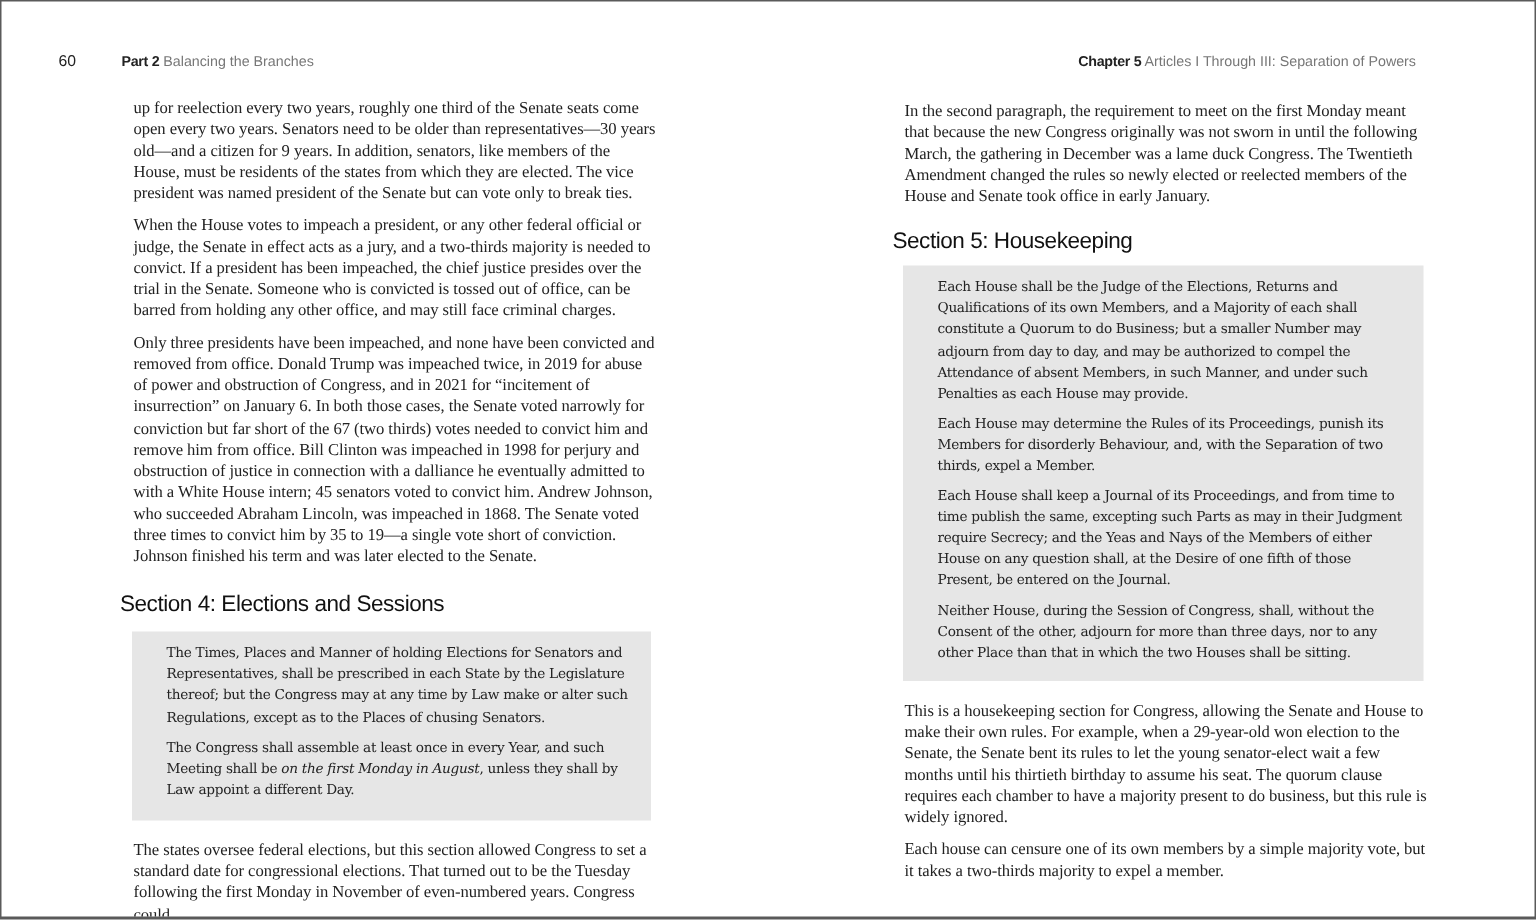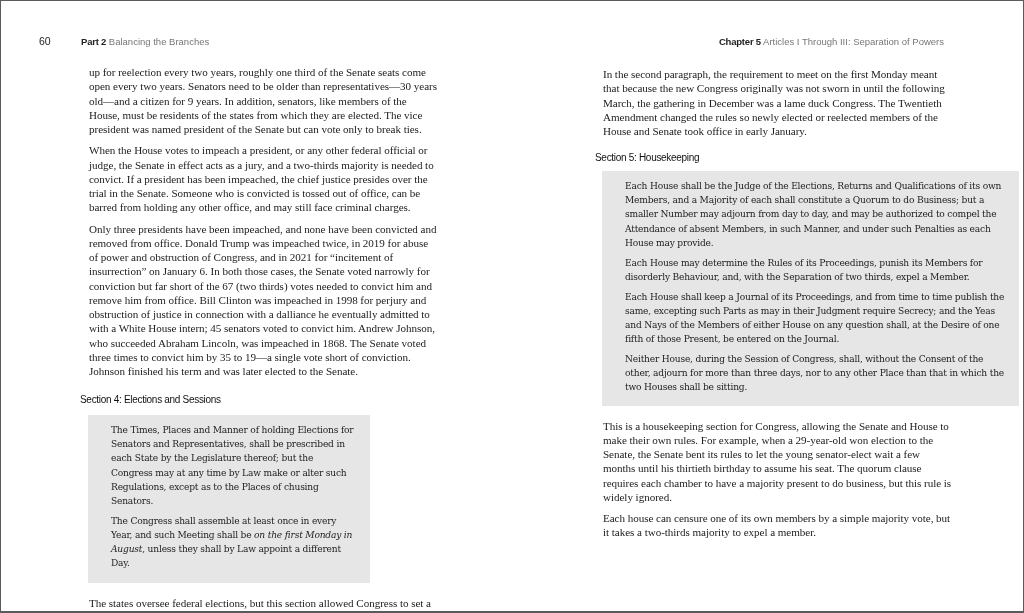--- a/index.html
+++ b/index.html
@@ -32,31 +32,31 @@
   .page-left .body-col { left: 88px; top: 64px; width: 348px; }
   .page-right .body-col { left: 86px; top: 66px; width: 352px; }
 
   p.txt {
     margin: 0 0 7px 0;
     font-family: "Liberation Serif", serif; font-size: 11.1px; line-height: 14.25px;
     color: #222; letter-spacing: -0.05px;
   }
   h2.section {
     font-family: "Liberation Sans", sans-serif; font-weight: normal;
-    font-size: 10px; color: #111; margin: 0; letter-spacing: -0.3px;
+    font-size: 15px; color: #111; margin: 0; letter-spacing: -0.3px;
   }
   .page-left h2.section { margin: 16px 0 0 -9px; }
   .page-right h2.section { margin: 14px 0 0 -8px; }
 
   .quote-box {
     background: #e6e6e6; padding: 8px 14px 8px 23px;
     box-sizing: border-box;
   }
-  .page-left .quote-box { margin: 10px 0 0 -1px; width: 282px; padding-bottom: 13px; }
-  .page-right .quote-box { margin: 8px 0 0 -1px; width: 417px; padding-bottom: 11px; }
+  .page-left .quote-box { margin: 10px 0 0 -1px; width: 346px; padding-bottom: 13px; }
+  .page-right .quote-box { margin: 8px 0 0 -1px; width: 347px; padding-bottom: 11px; }
   .quote-box p {
     margin: 0 0 6px 0;
     font-family: "DejaVu Serif", serif; font-size: 9.1px; line-height: 14.1px;
     color: #222; letter-spacing: -0.2px;
   }
   .quote-box p:last-child { margin-bottom: 0; }
   .after-box { margin-top: 13px !important; }
   .after-box-r { margin-top: 13px !important; }
 </style>
 </head>

